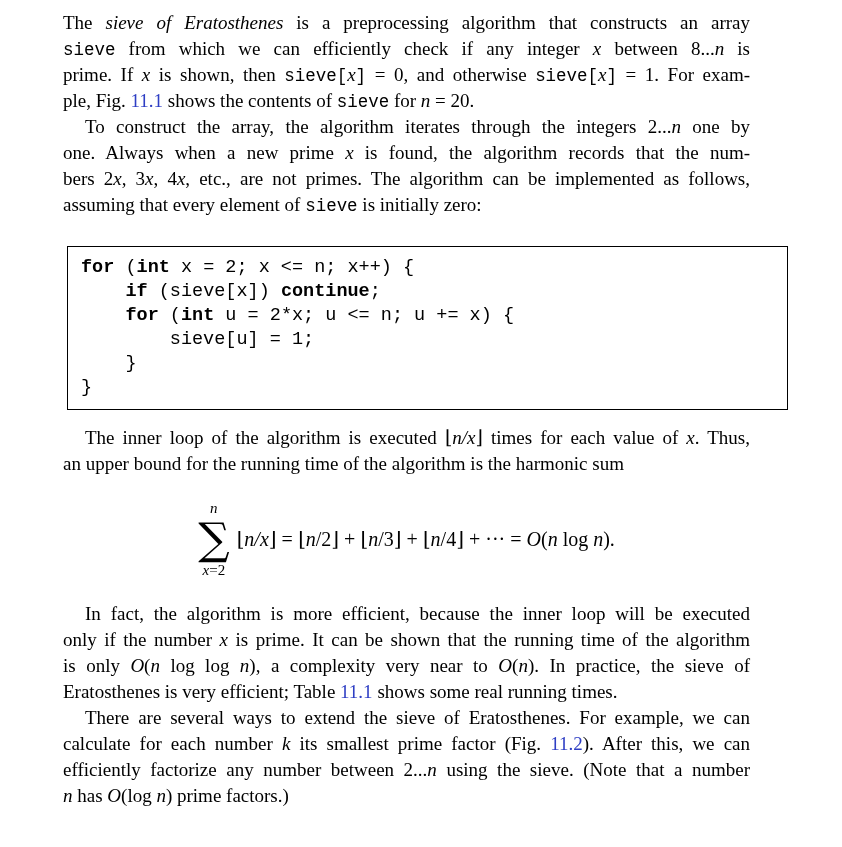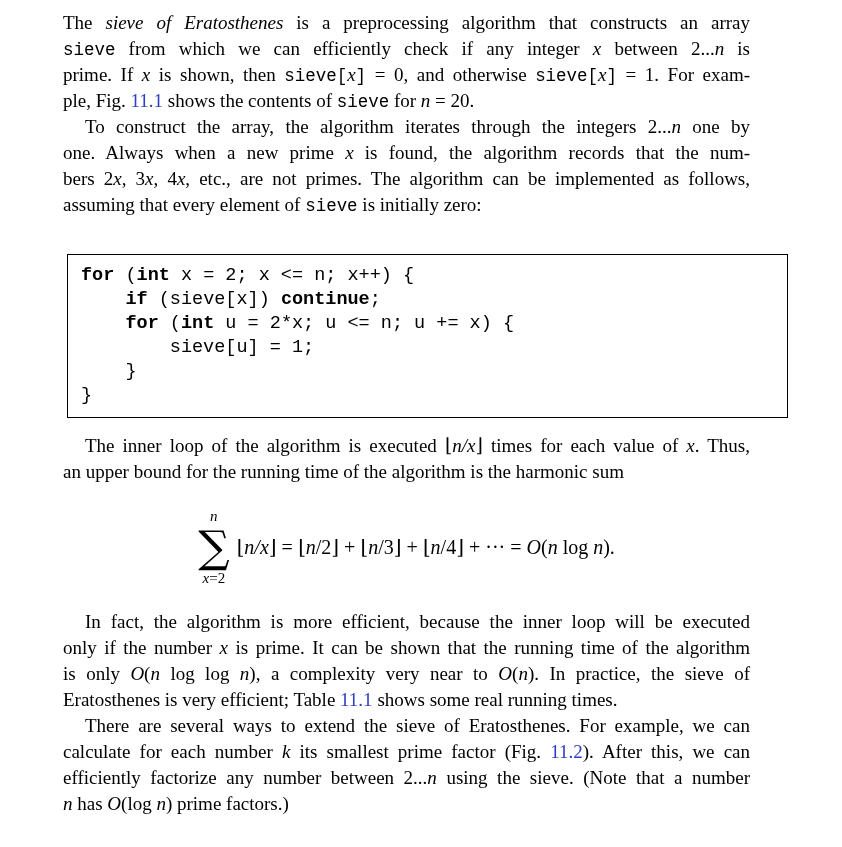--- a/index.html
+++ b/index.html
@@ -12,21 +12,21 @@
     color:var(--text,#000000);
     font-family:"Liberation Serif","DejaVu Serif",serif;
     font-size:19px;
     line-height:26px;
     overflow:hidden;
   }
   .para{margin:0;}
   .para .line{height:26px;overflow:visible;}
   .para .line.just{text-align:justify;text-align-last:justify;}
   .para.indent .line:first-child{text-indent:22px;}
-  .m-top-code{margin-top:36px;}
+  .m-top-code{margin-top:28px;}
   .m-top-p3{margin-top:15px;}
   .m-top-p4{margin-top:12px;}
 
   .codebox{
     box-sizing:border-box;
     width:721px;
     margin-left:4px;
     border:1.5px solid #000000;
     padding:9px 8px 9px 13px;
     font-family:"Liberation Mono","DejaVu Sans Mono",monospace;
@@ -59,21 +59,21 @@
   .sig-sub{font-size:15px;line-height:16px;}
   .expr{font-size:20px;line-height:26px;}
 </style>
 </head>
 <body>
 
 <div class="page">
 
   <div class="para">
       <div class="line just"><span>The </span><span class="s-i">sieve of Eratosthenes</span><span> is a preprocessing algorithm that constructs an array</span></div>
-      <div class="line just"><span class="s-m">sieve</span><span> from which we can efficiently check if any integer </span><span class="s-i">x</span><span> between 2...</span><span class="s-i">n</span><span> is</span></div>
+      <div class="line just"><span class="s-m">sieve</span><span> from which we can efficiently check if any integer </span><span class="s-i">x</span><span> between 8...</span><span class="s-i">n</span><span> is</span></div>
       <div class="line just"><span>prime. If </span><span class="s-i">x</span><span> is shown, then </span><span class="s-m">sieve[</span><span class="s-i">x</span><span class="s-m">]</span><span> = 0, and otherwise </span><span class="s-m">sieve[</span><span class="s-i">x</span><span class="s-m">]</span><span> = 1. For exam-</span></div>
       <div class="line"><span>ple, Fig. </span><span class="s-a">11.1</span><span> shows the contents of </span><span class="s-m">sieve</span><span> for </span><span class="s-i">n</span><span> = 20.</span></div>
     </div>
 
   <div class="para indent">
       <div class="line just"><span>To construct the array, the algorithm iterates through the integers 2...</span><span class="s-i">n</span><span> one by</span></div>
       <div class="line just"><span>one. Always when a new prime </span><span class="s-i">x</span><span> is found, the algorithm records that the num-</span></div>
       <div class="line just"><span>bers 2</span><span class="s-i">x</span><span>, 3</span><span class="s-i">x</span><span>, 4</span><span class="s-i">x</span><span>, etc., are not primes. The algorithm can be implemented as follows,</span></div>
       <div class="line"><span>assuming that every element of </span><span class="s-m">sieve</span><span> is initially zero:</span></div>
     </div>

